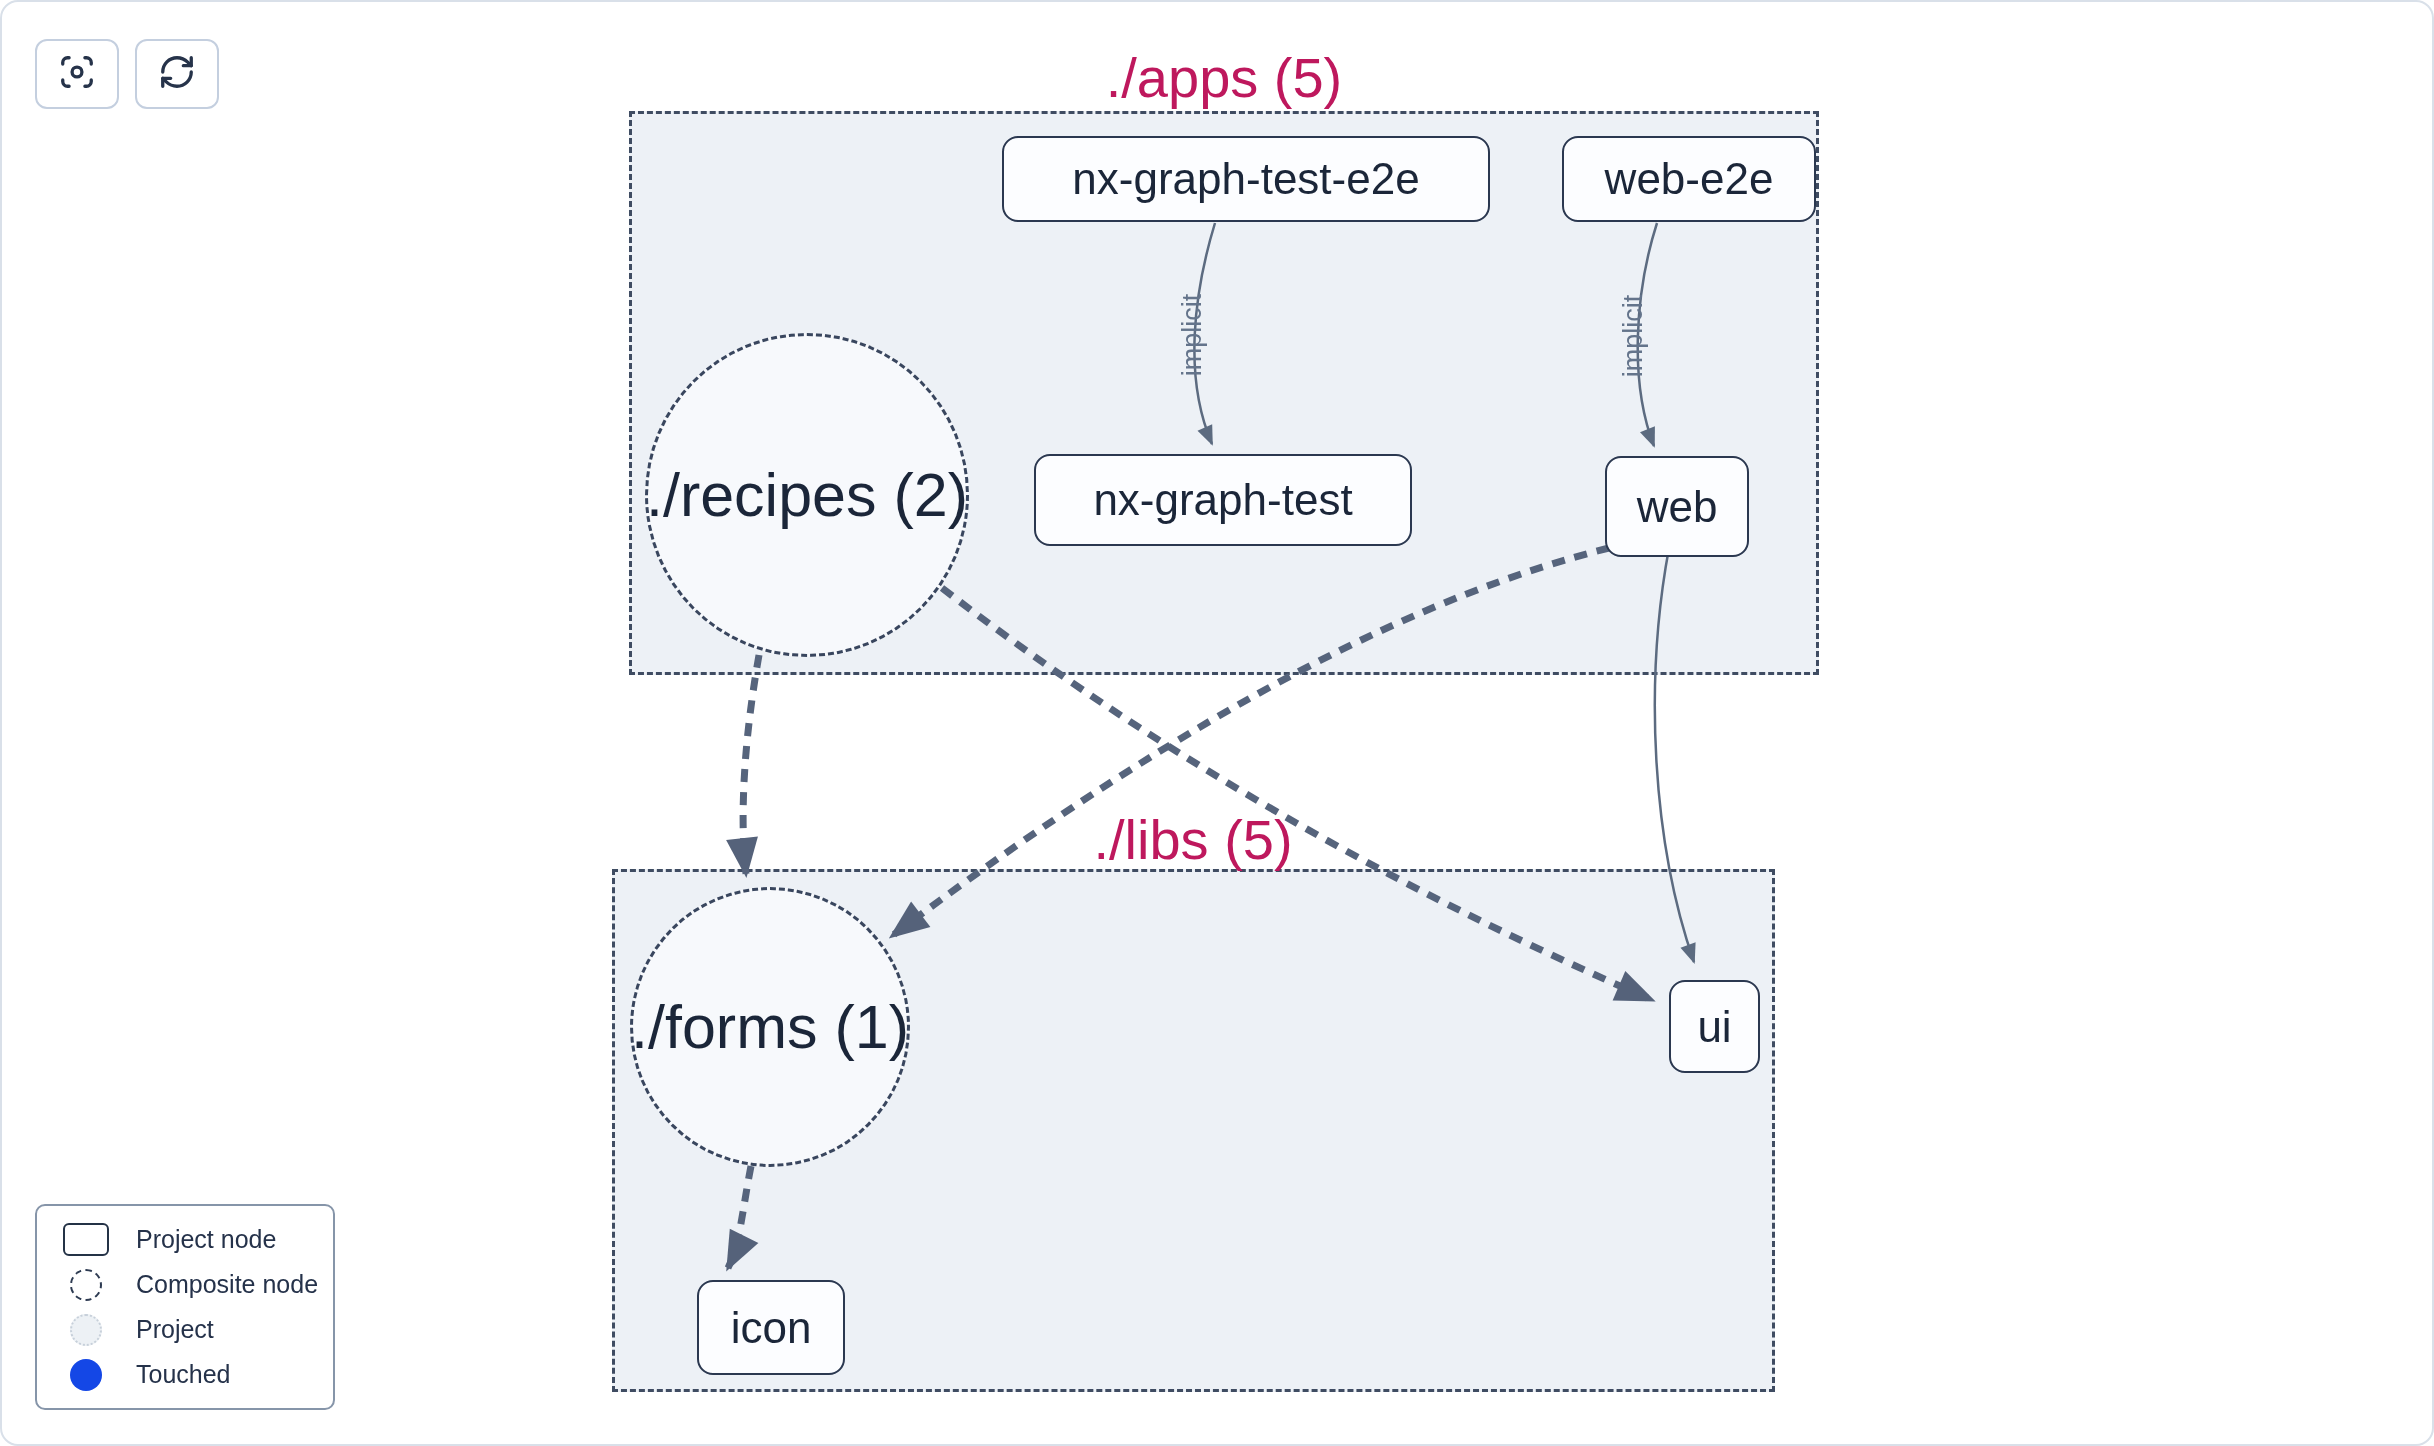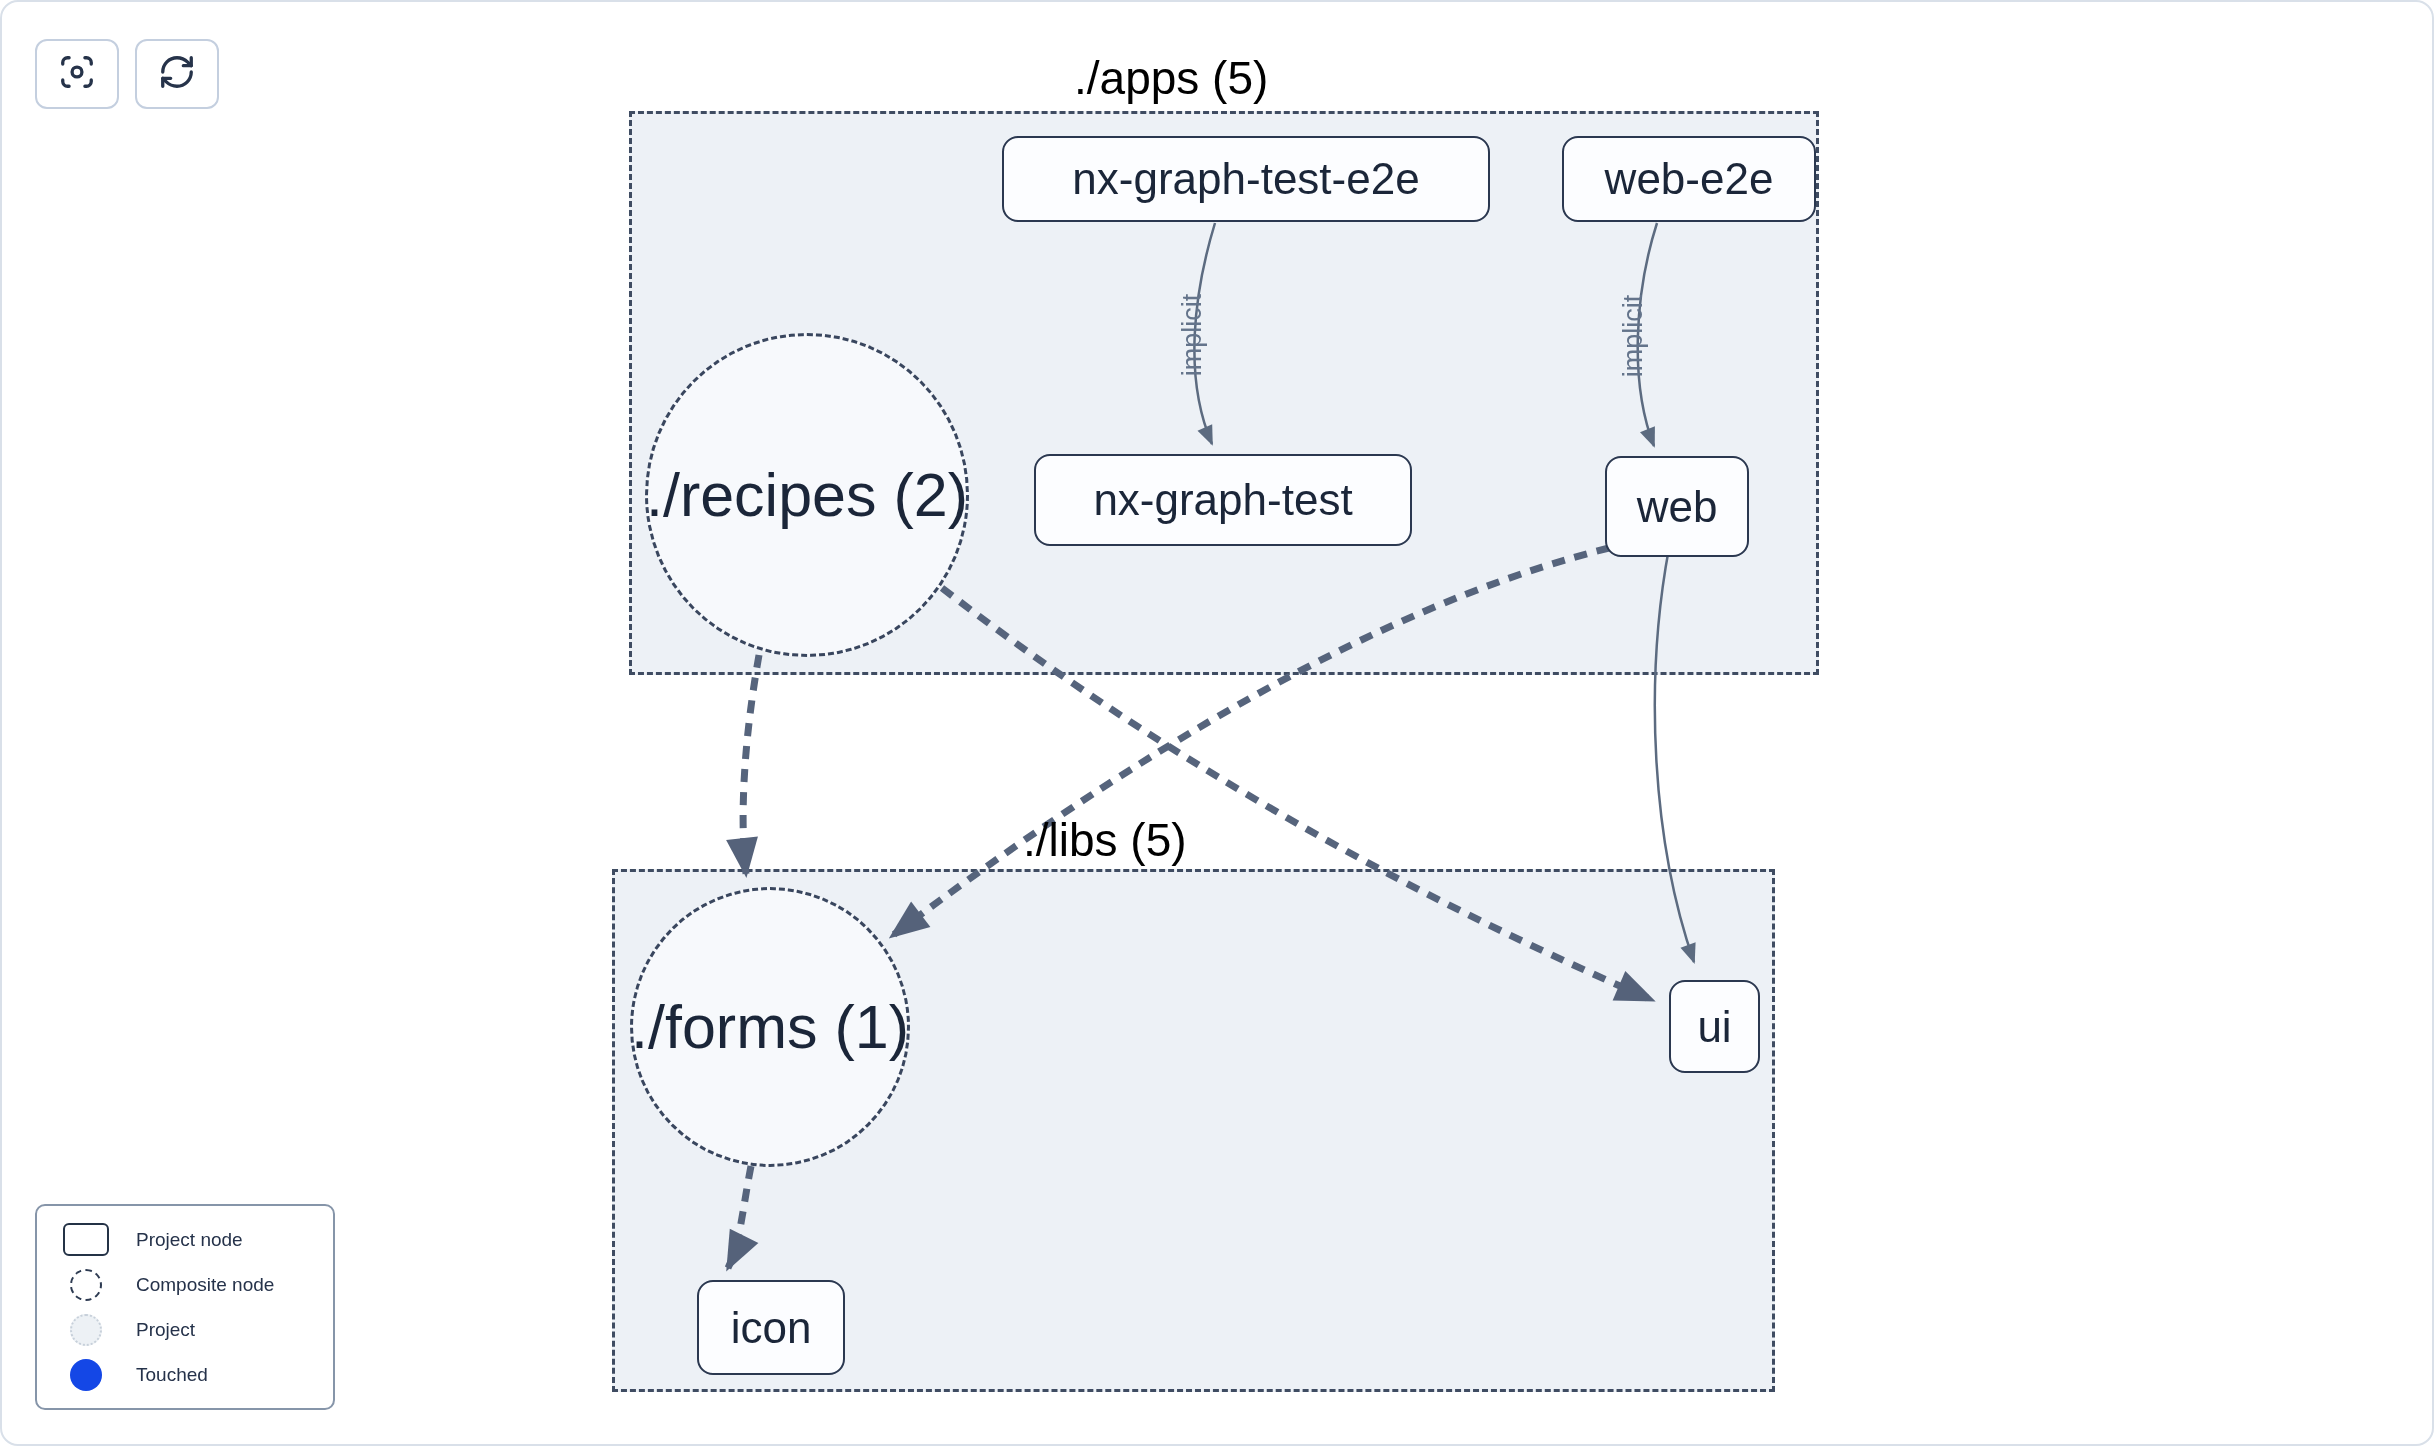--- a/index.html
+++ b/index.html
@@ -5,21 +5,21 @@
   html,body{margin:0;padding:0;background:#ffffff;}
   .canvas{
     position:relative;width:2434px;height:1446px;box-sizing:border-box;
     background:#ffffff;border:2px solid #d9e0e9;border-radius:18px;overflow:hidden;
     font-family:"Liberation Sans","DejaVu Sans",sans-serif;
   }
   
   .group{position:absolute;background:#edf1f6;border:3px dashed #3f4c62;box-sizing:border-box;}
   .group-apps{left:627px;top:109px;width:1190px;height:564px;}
   .group-libs{left:610px;top:867px;width:1163px;height:523px;}
-  .group-label{position:absolute;font-size:46px;color:#000000;line-height:56px;z-index:3;}
+  .group-label{position:absolute;font-size:56px;color:#be185d;text-align:center;line-height:56px;z-index:3;}
   .label-apps{left:1072px;top:48px;width:300px;}
   .label-libs{left:1021px;top:810px;width:340px;}
   
   .edges{position:absolute;left:0;top:0;z-index:2;pointer-events:none;}
   .edge-thin{stroke:#5c6b80;stroke-width:2.5;fill:none;}
   .edge-thick{stroke:#56647c;stroke-width:7;fill:none;stroke-dasharray:13 10;}
   .edge-label{font-size:27px;fill:#64748b;}
   
   .pnode{
     position:absolute;background:#fcfdff;border:2.5px solid #2b3850;border-radius:16px;
@@ -48,21 +48,21 @@
   .btn-focus{left:33px;}
   .btn-refresh{left:133px;}
   
   .legend{
     position:absolute;left:33px;top:1202px;width:300px;height:206px;background:#fff;
     border:2px solid #8695a9;border-radius:10px;box-sizing:border-box;z-index:5;
     display:flex;flex-direction:column;justify-content:center;gap:13px;padding:10px 0;
   }
   .legend-row{display:flex;align-items:center;height:32px;}
   .legend-swatch{width:48px;margin-left:25px;display:flex;align-items:center;justify-content:center;flex:0 0 48px;}
-  .legend-text{margin-left:26px;font-size:19px;color:#25324a;}
+  .legend-text{margin-left:26px;font-size:25px;color:#25324a;}
   .sw-project{width:46px;height:33px;border:2.5px solid #243246;border-radius:6px;background:#fff;box-sizing:border-box;}
   .sw-composite{width:32px;height:32px;border:2px dashed #2e3b52;border-radius:50%;background:#fff;box-sizing:border-box;}
   .sw-affected{width:32px;height:32px;border:2px dotted #c7d0da;border-radius:50%;background:#edf1f5;box-sizing:border-box;}
   .sw-touched{width:32px;height:32px;border-radius:50%;background:#1447e6;}
 </style>
 </head>
 <body>
 
 <div class="canvas">
 

